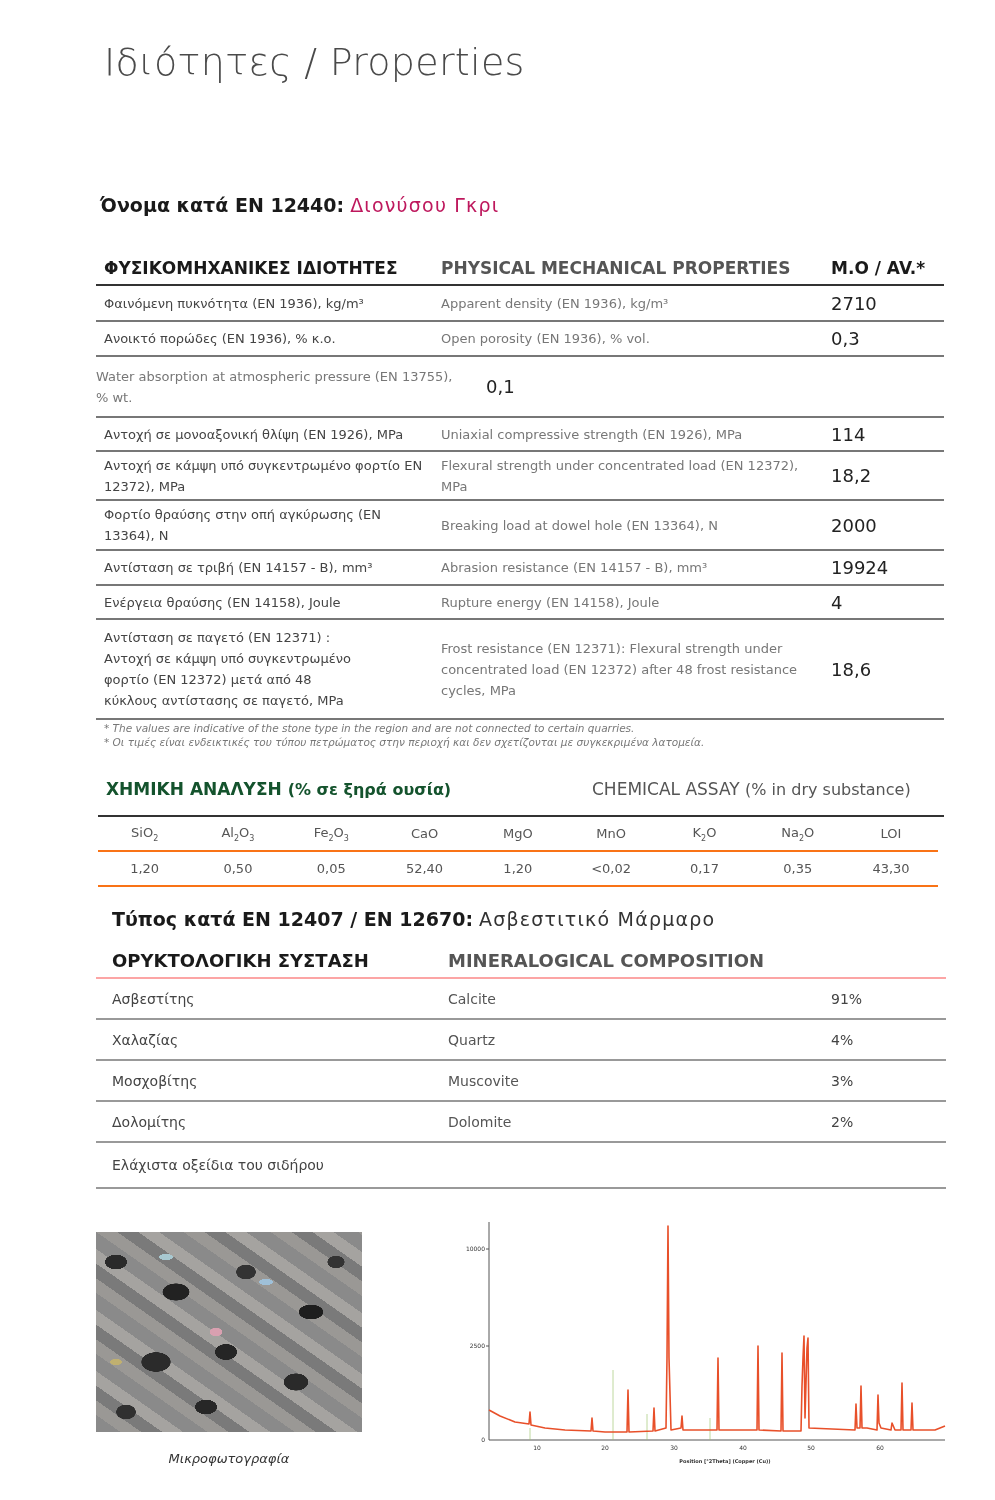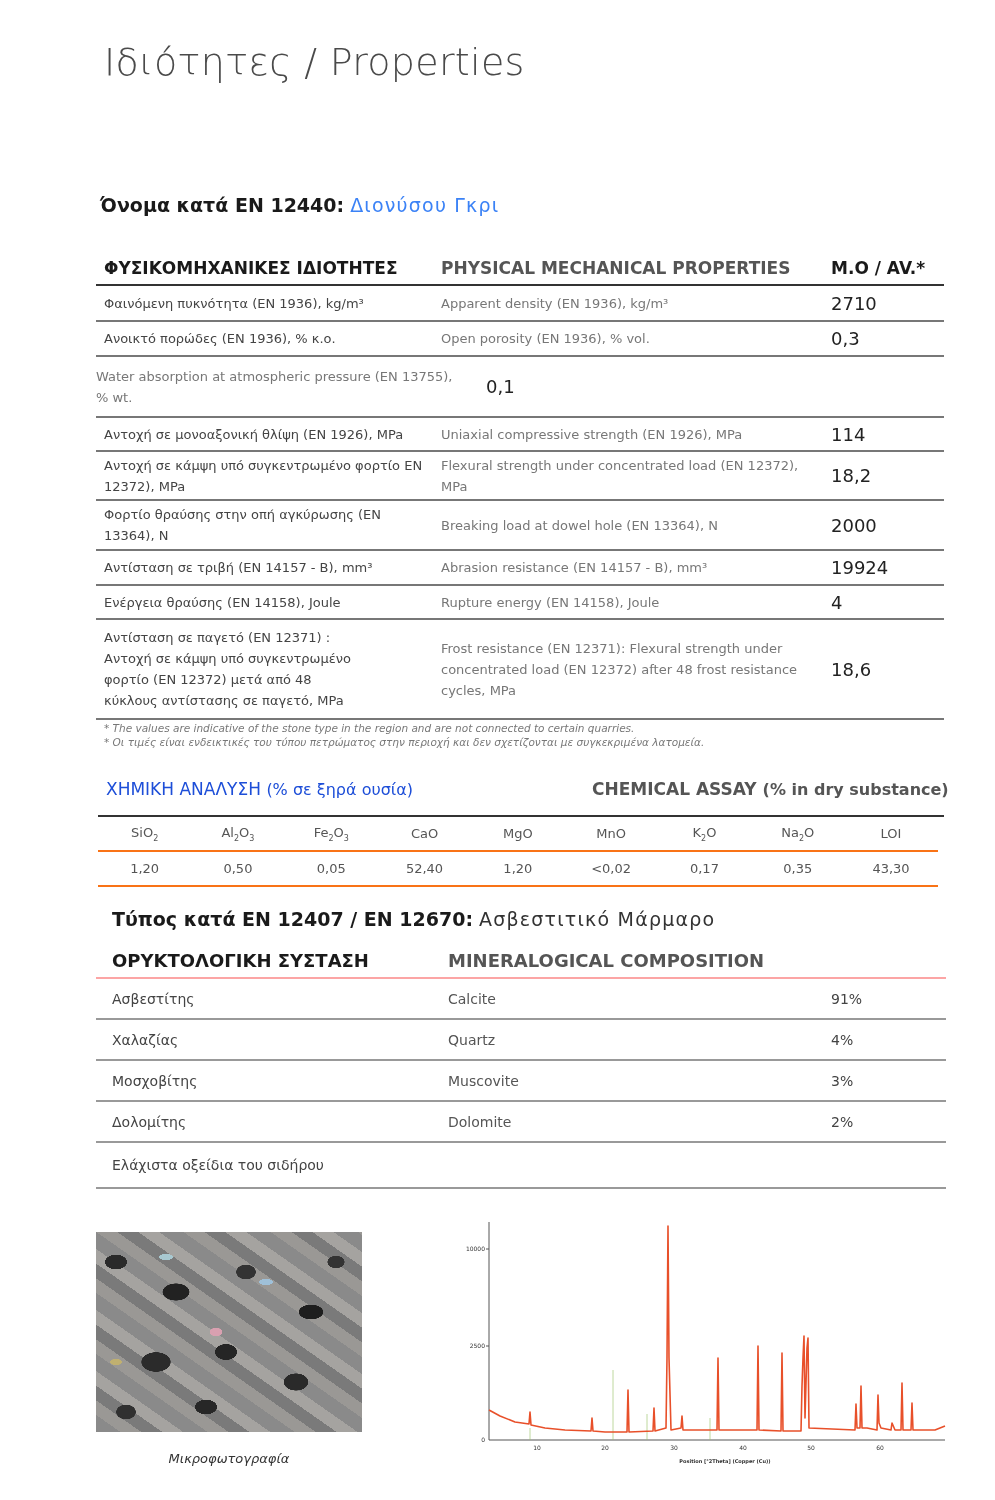--- a/index.html
+++ b/index.html
@@ -3,39 +3,39 @@
 <meta charset="utf-8">
 <style>
   * { box-sizing: border-box; margin: 0; padding: 0; }
   html, body { width: 995px; height: 1500px; background: #ffffff; overflow: hidden; }
   body { position: relative; font-family: "DejaVu Sans", sans-serif; color: #333; }
 
   .page-title { position: absolute; left: 104px; top: 40px; font-size: 38px; font-weight: 300; color: #4a4a4a; letter-spacing: 0.3px; }
 
   .name-line { position: absolute; left: 100px; top: 194px; font-size: 19px; color: #1a1a1a; }
   .name-line .lbl { font-weight: bold; text-align: center; }
-  .name-line .val { font-weight: normal; letter-spacing: 1.2px; color: #3b82f6; margin-top: 16px; }
+  .name-line .val { font-weight: normal; letter-spacing: 1.2px; color: #be185d; margin-top: 16px; }
 
   
   .phys { position: absolute; left: 96px; top: 252px; width: 848px; }
   .phys-head { display: flex; height: 34px; align-items: center; border-bottom: 2px solid #333; }
   .ph-gr { width: 345px; padding-left: 8px; font-weight: bold; font-size: 17px; color: #1a1a1a; }
   .ph-en { width: 380px; font-weight: bold; font-size: 17px; color: #555; }
   .ph-av { width: 123px; font-weight: bold; font-size: 17px; color: #1a1a1a; padding-left: 10px; }
   .phys-row { display: flex; align-items: center; border-bottom: 2px solid #777; }
   .pr-gr { width: 345px; padding-left: 8px; font-size: 13px; color: #444; line-height: 21px; }
   .pr-en { width: 380px; font-size: 13px; color: #777; line-height: 21px; padding-right: 20px; }
   .pr-av { width: 123px; padding-left: 10px; font-size: 18px; color: #222; }
 
   .footnote { position: absolute; left: 104px; top: 721px; font-size: 10.5px; font-style: italic; color: #777; line-height: 14px; }
 
   
-  .chem-title-gr { position: absolute; left: 106px; top: 779px; font-size: 17px; font-weight: normal; color: #1d4ed8; }
+  .chem-title-gr { position: absolute; left: 106px; top: 779px; font-size: 17px; font-weight: bold; color: #14532d; }
   .chem-title-gr span { font-size: 16px; }
-  .chem-title-en { position: absolute; left: 592px; top: 779px; font-size: 17px; font-weight: bold; color: #555; }
+  .chem-title-en { position: absolute; left: 592px; top: 779px; font-size: 17px; font-weight: normal; color: #555; }
   .chem-title-en span { font-size: 16px; }
   .chem { position: absolute; left: 98px; top: 815px; width: 840px; }
   .chem-line-top { border-top: 2px solid #333; width: 846px; }
   .chem-row { display: flex; height: 35px; align-items: center; border-bottom: 2px solid #f97316; }
   .chem-cell { width: 93.3px; text-align: center; font-size: 13px; color: #555; }
   .chem-cell sub { font-size: 8px; }
 
   
   .type-line { position: absolute; left: 112px; top: 908px; font-size: 19px; color: #1a1a1a; }
   .type-line .lbl { font-weight: bold; }

